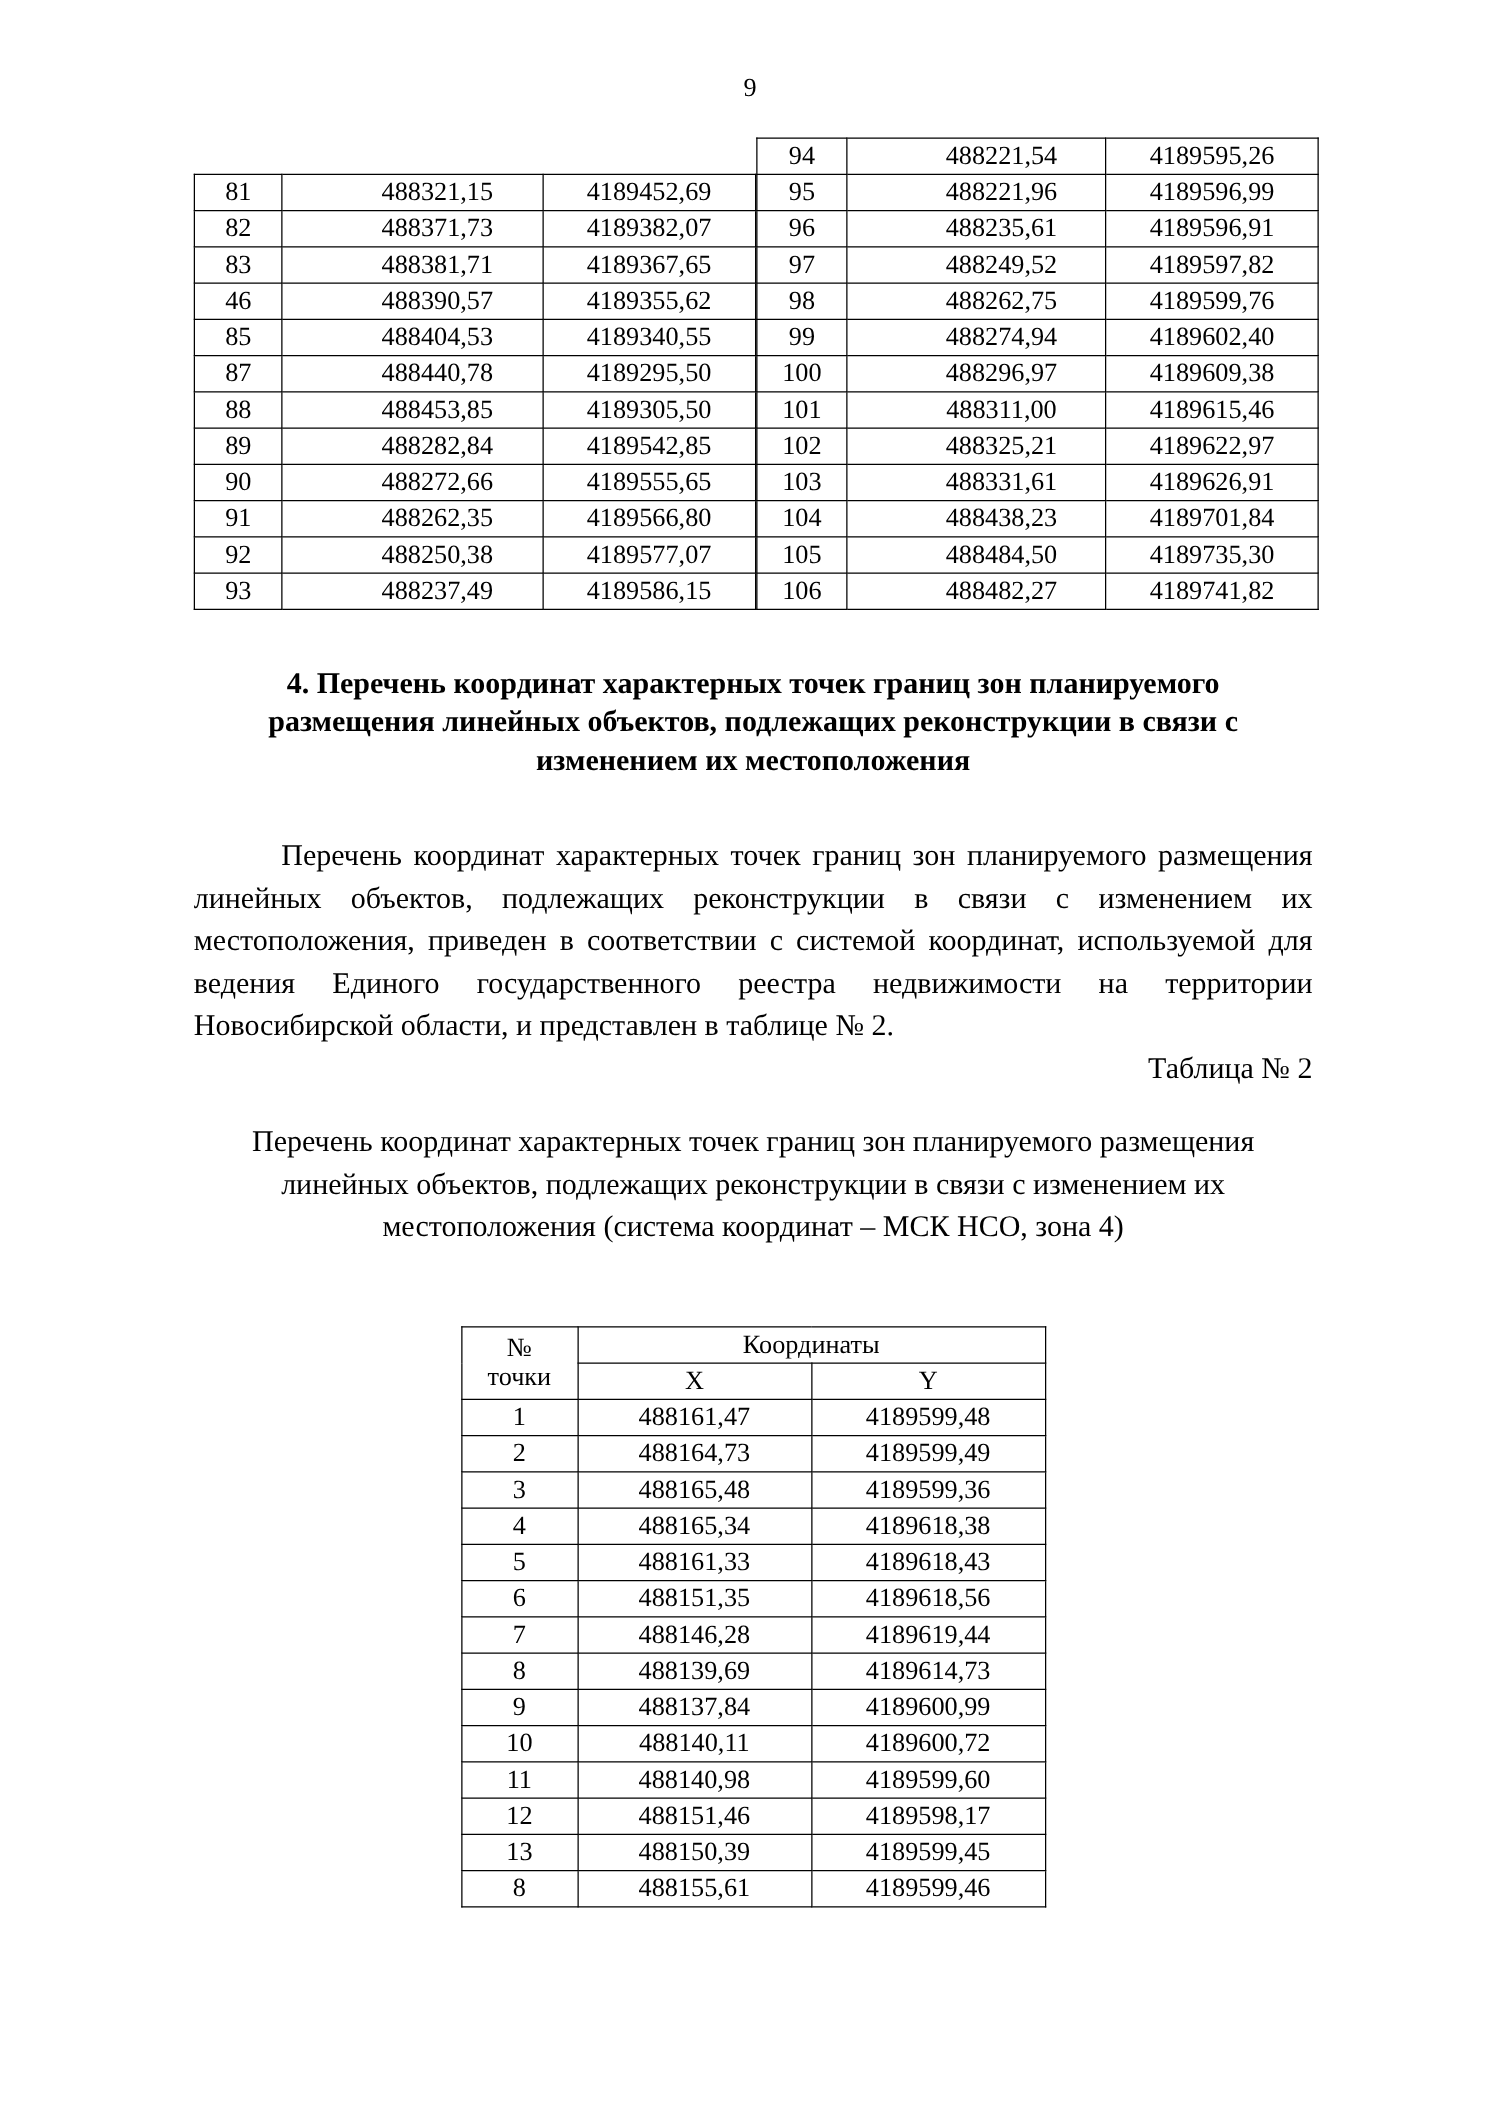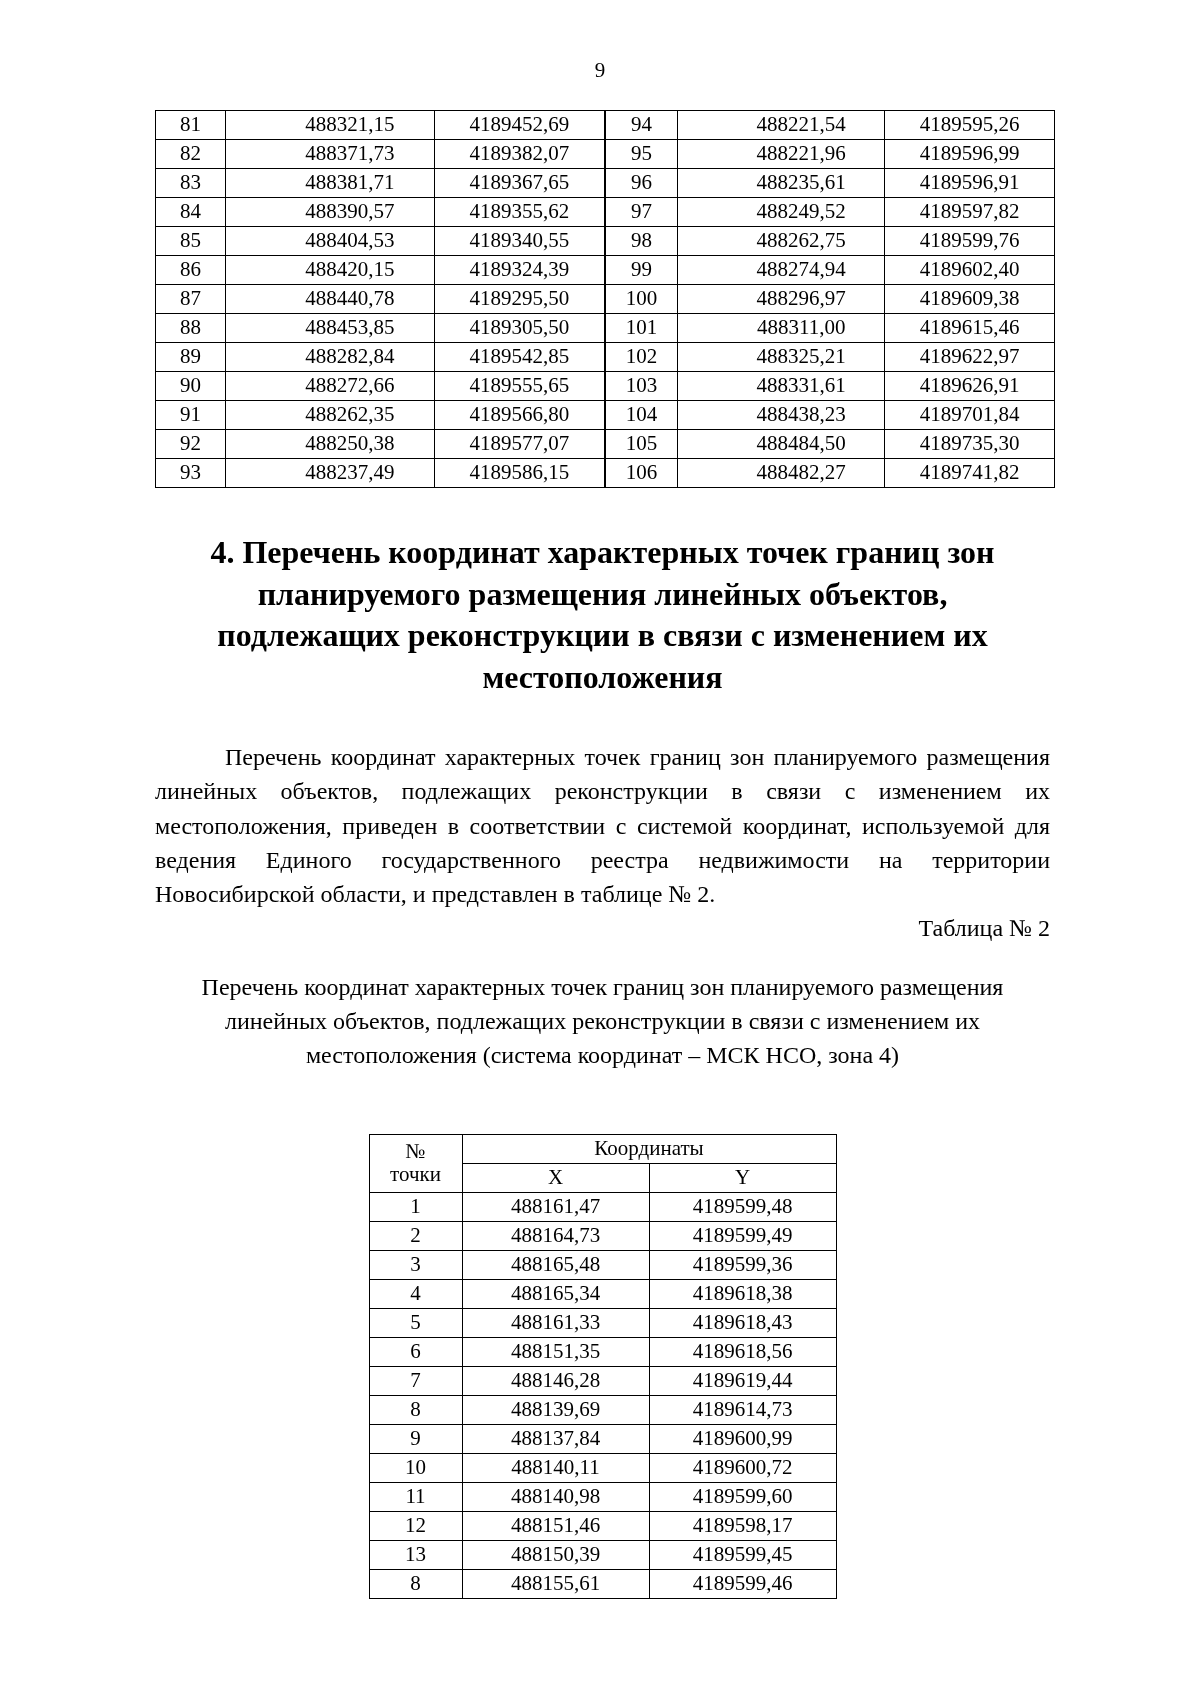--- a/index.html
+++ b/index.html
@@ -57,21 +57,21 @@
     vertical-align: middle;
     white-space: nowrap;
   }
   table.coord td.num   { width: 72px; }
   table.coord td.xval  { width: 178px; padding-left: 44px; }
   table.coord td.yval  { width: 178px; }
 
   
   .section-heading {
     font-weight: bold;
-    font-size: 32px;
+    font-size: 24px;
     line-height: 1.30;
     text-align: center;
     margin: 44px 0 12px 0;
     padding: 0 14px;
   }
   p.body {
     font-size: 24px;
     line-height: 1.42;
     text-align: justify;
     text-align-last: left;
@@ -141,33 +141,28 @@
               <td class="num">82</td>
               <td class="xval">488371,73</td>
               <td class="yval">4189382,07</td>
             </tr>
             <tr>
               <td class="num">83</td>
               <td class="xval">488381,71</td>
               <td class="yval">4189367,65</td>
             </tr>
             <tr>
-              <td class="num">84</td>
+              <td class="num">46</td>
               <td class="xval">488390,57</td>
               <td class="yval">4189355,62</td>
             </tr>
             <tr>
               <td class="num">85</td>
               <td class="xval">488404,53</td>
               <td class="yval">4189340,55</td>
-            </tr>
-            <tr>
-              <td class="num">86</td>
-              <td class="xval">488420,15</td>
-              <td class="yval">4189324,39</td>
             </tr>
             <tr>
               <td class="num">87</td>
               <td class="xval">488440,78</td>
               <td class="yval">4189295,50</td>
             </tr>
             <tr>
               <td class="num">88</td>
               <td class="xval">488453,85</td>
               <td class="yval">4189305,50</td>

